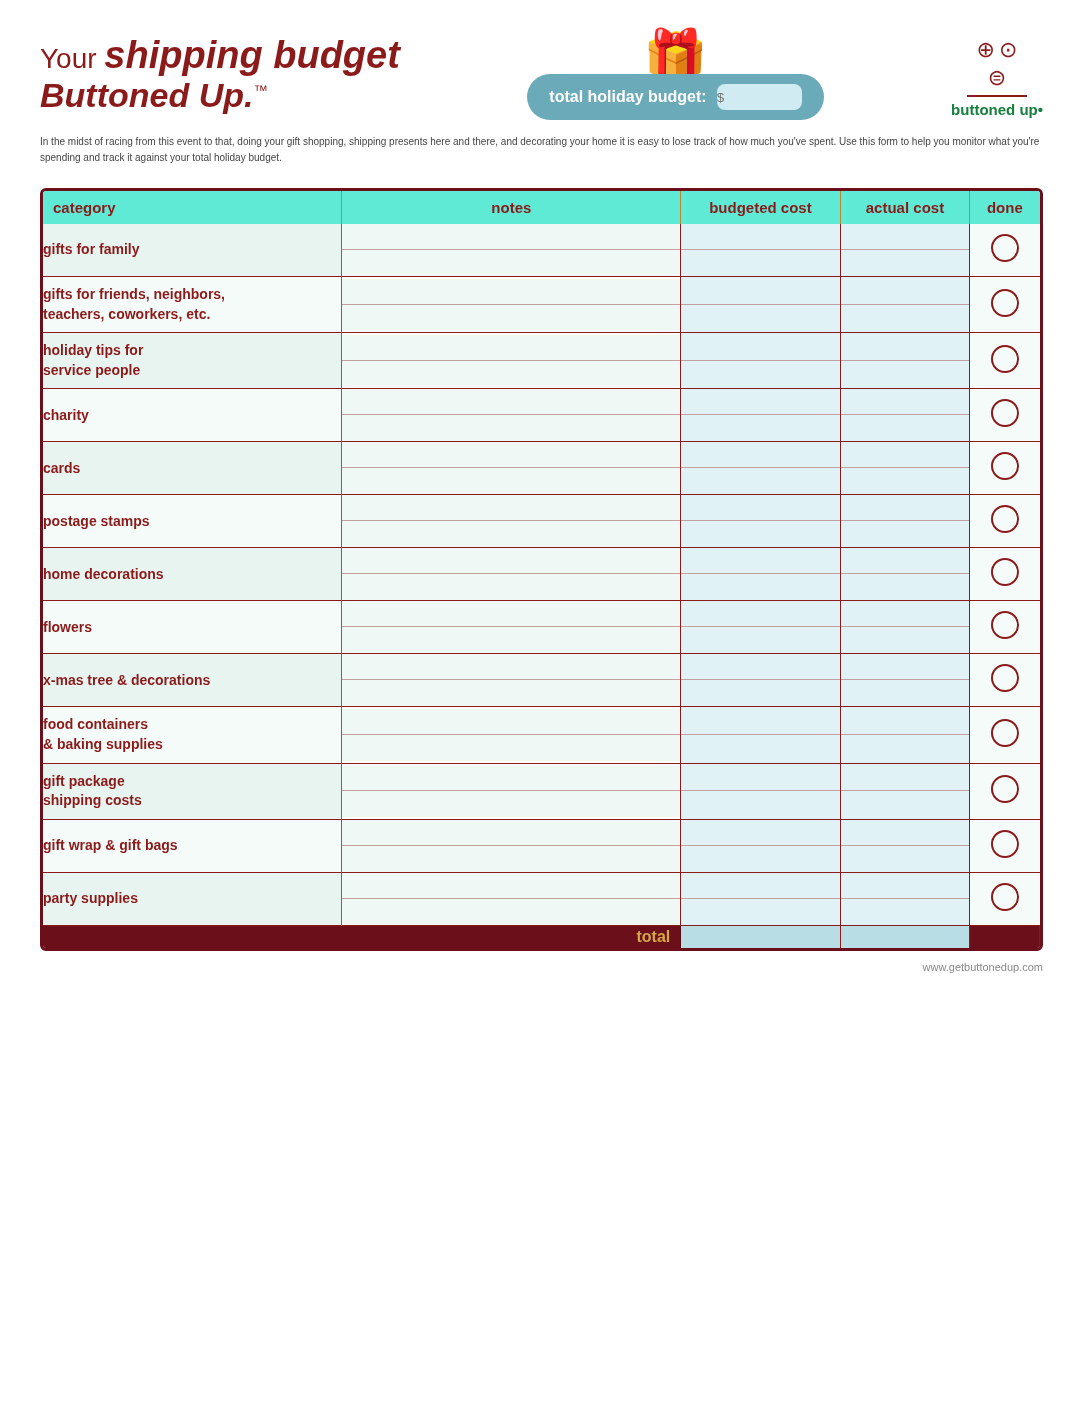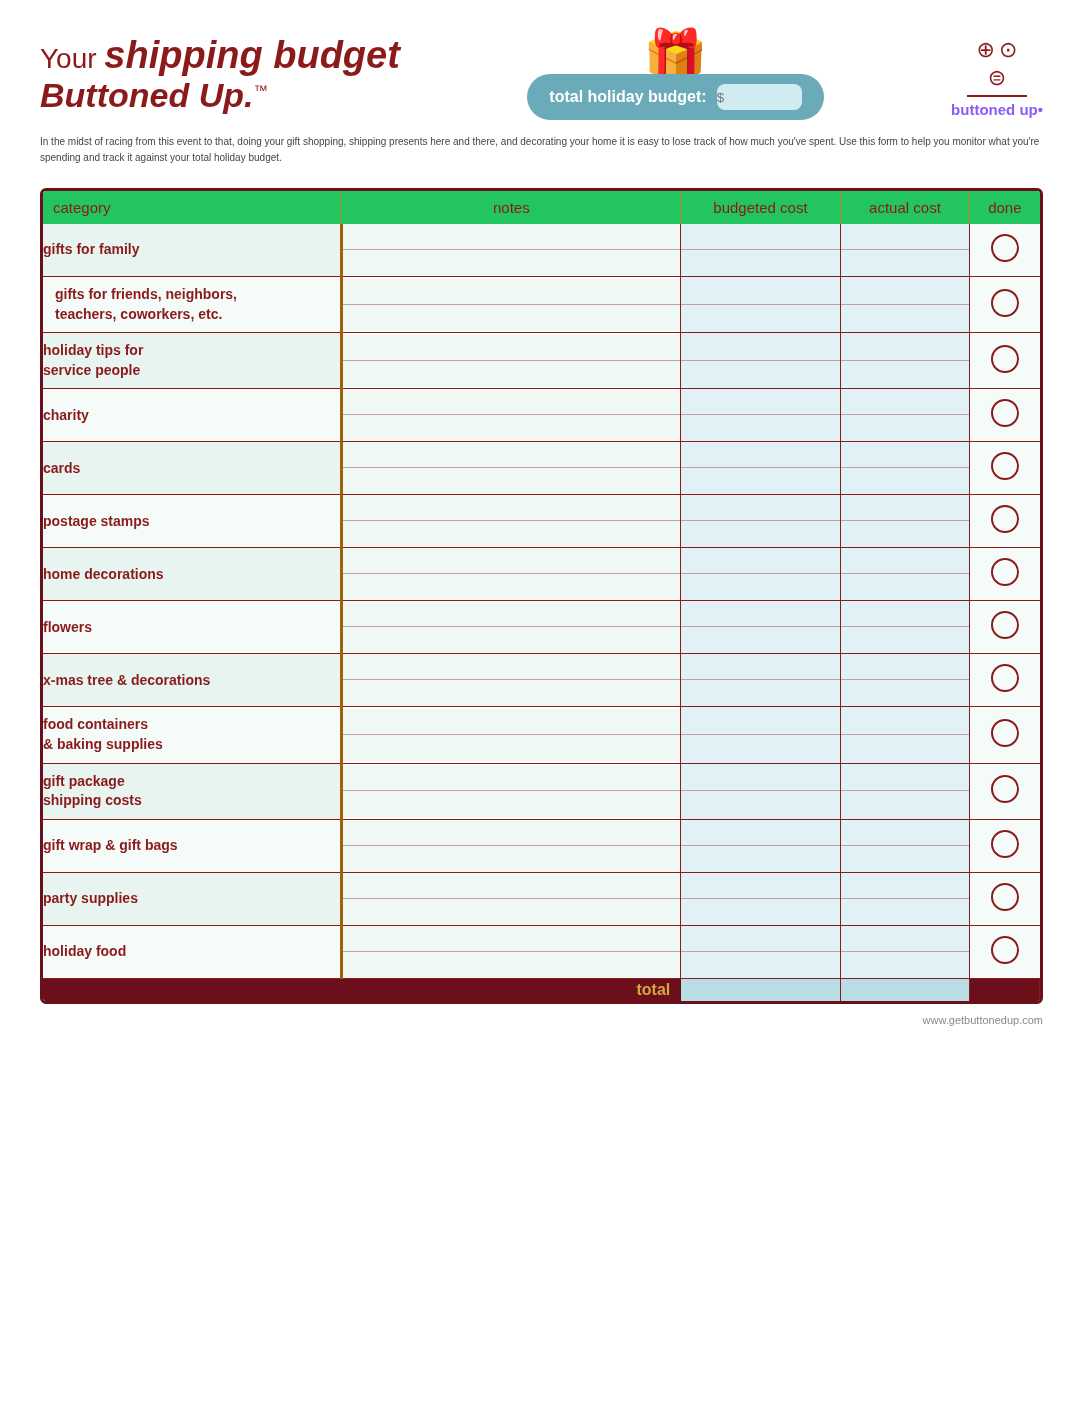--- a/index.html
+++ b/index.html
@@ -56,24 +56,24 @@
       font-weight: bold;
       text-align: center;
       padding: 10px 0;
       letter-spacing: 1px;
     }
     table {
       width: 100%;
       border-collapse: collapse;
     }
     .col-header-row th {
-      background: #22c55e;
+      background: #5eead4;
       color: #8B1A1A;
       font-size: 15px;
-      font-weight: normal;
+      font-weight: bold;
       padding: 8px 10px;
       text-align: center;
       border-right: 1px solid #b8892a;
       margin-top: 40px;
     }
     .col-header-row th:first-child {
       text-align: left;
       width: 30%;
     }
     .col-header-row th:nth-child(2) {
@@ -101,21 +101,21 @@
     }
     .budget-row:nth-child(even) .cat-cell {
       background: #f5fbf8;
     }
     .cat-cell {
       padding: 0 10px;
       color: #8B1A1A;
       font-size: 14px;
       font-weight: bold;
       vertical-align: middle;
-      border-right: 3px solid #a16207;
+      border-right: 1px solid #a16207;
       min-height: 50px;
     }
     .cat-text {
       padding: 8px 0;
       line-height: 1.4;
     }
     .notes-cell {
       padding: 0;
       border-right: 1px solid #8B1A1A;
       vertical-align: top;
@@ -234,21 +234,21 @@
       flex-direction: column;
       align-items: center;
       padding-top: 4px;
     }
     .logo-icon-row {
       display: flex;
       gap: 4px;
       margin-bottom: 2px;
     }
     .logo-text {
-      color: #8b5cf6;
+      color: #15803d;
       font-size: 15px;
       font-weight: bold;
     }
     .combined-header {
       display: flex;
       align-items: center;
       gap: 18px;
       justify-content: space-between;
       margin-bottom: 14px;
     }
@@ -312,21 +312,21 @@
             <div class="cost-line"></div>
           </td>
           <td class="actual-cell">
             <div class="cost-line"></div>
             <div class="cost-line"></div>
           </td>
           <td class="done-cell"><span class="circle-checkbox"></span></td>
         </tr>
         <tr class="budget-row">
           <td class="cat-cell">
-            <div class="cat-text" style="white-space: pre-line; padding-left: 12px;">gifts for friends, neighbors,
+            <div class="cat-text" style="white-space: pre-line;">gifts for friends, neighbors,
 teachers, coworkers, etc.</div>
           </td>
           <td class="notes-cell">
             <div class="note-line"></div>
             <div class="note-line"></div>
           </td>
           <td class="cost-cell">
             <div class="cost-line"></div>
             <div class="cost-line"></div>
           </td>
@@ -515,38 +515,20 @@
           </td>
           <td class="actual-cell">
             <div class="cost-line"></div>
             <div class="cost-line"></div>
           </td>
           <td class="done-cell"><span class="circle-checkbox"></span></td>
         </tr>
         <tr class="budget-row">
           <td class="cat-cell">
             <div class="cat-text" style="white-space: pre-line;">party supplies</div>
-          </td>
-          <td class="notes-cell">
-            <div class="note-line"></div>
-            <div class="note-line"></div>
-          </td>
-          <td class="cost-cell">
-            <div class="cost-line"></div>
-            <div class="cost-line"></div>
-          </td>
-          <td class="actual-cell">
-            <div class="cost-line"></div>
-            <div class="cost-line"></div>
-          </td>
-          <td class="done-cell"><span class="circle-checkbox"></span></td>
-        </tr>
-        <tr class="budget-row">
-          <td class="cat-cell">
-            <div class="cat-text" style="white-space: pre-line;">holiday food</div>
           </td>
           <td class="notes-cell">
             <div class="note-line"></div>
             <div class="note-line"></div>
           </td>
           <td class="cost-cell">
             <div class="cost-line"></div>
             <div class="cost-line"></div>
           </td>
           <td class="actual-cell">

